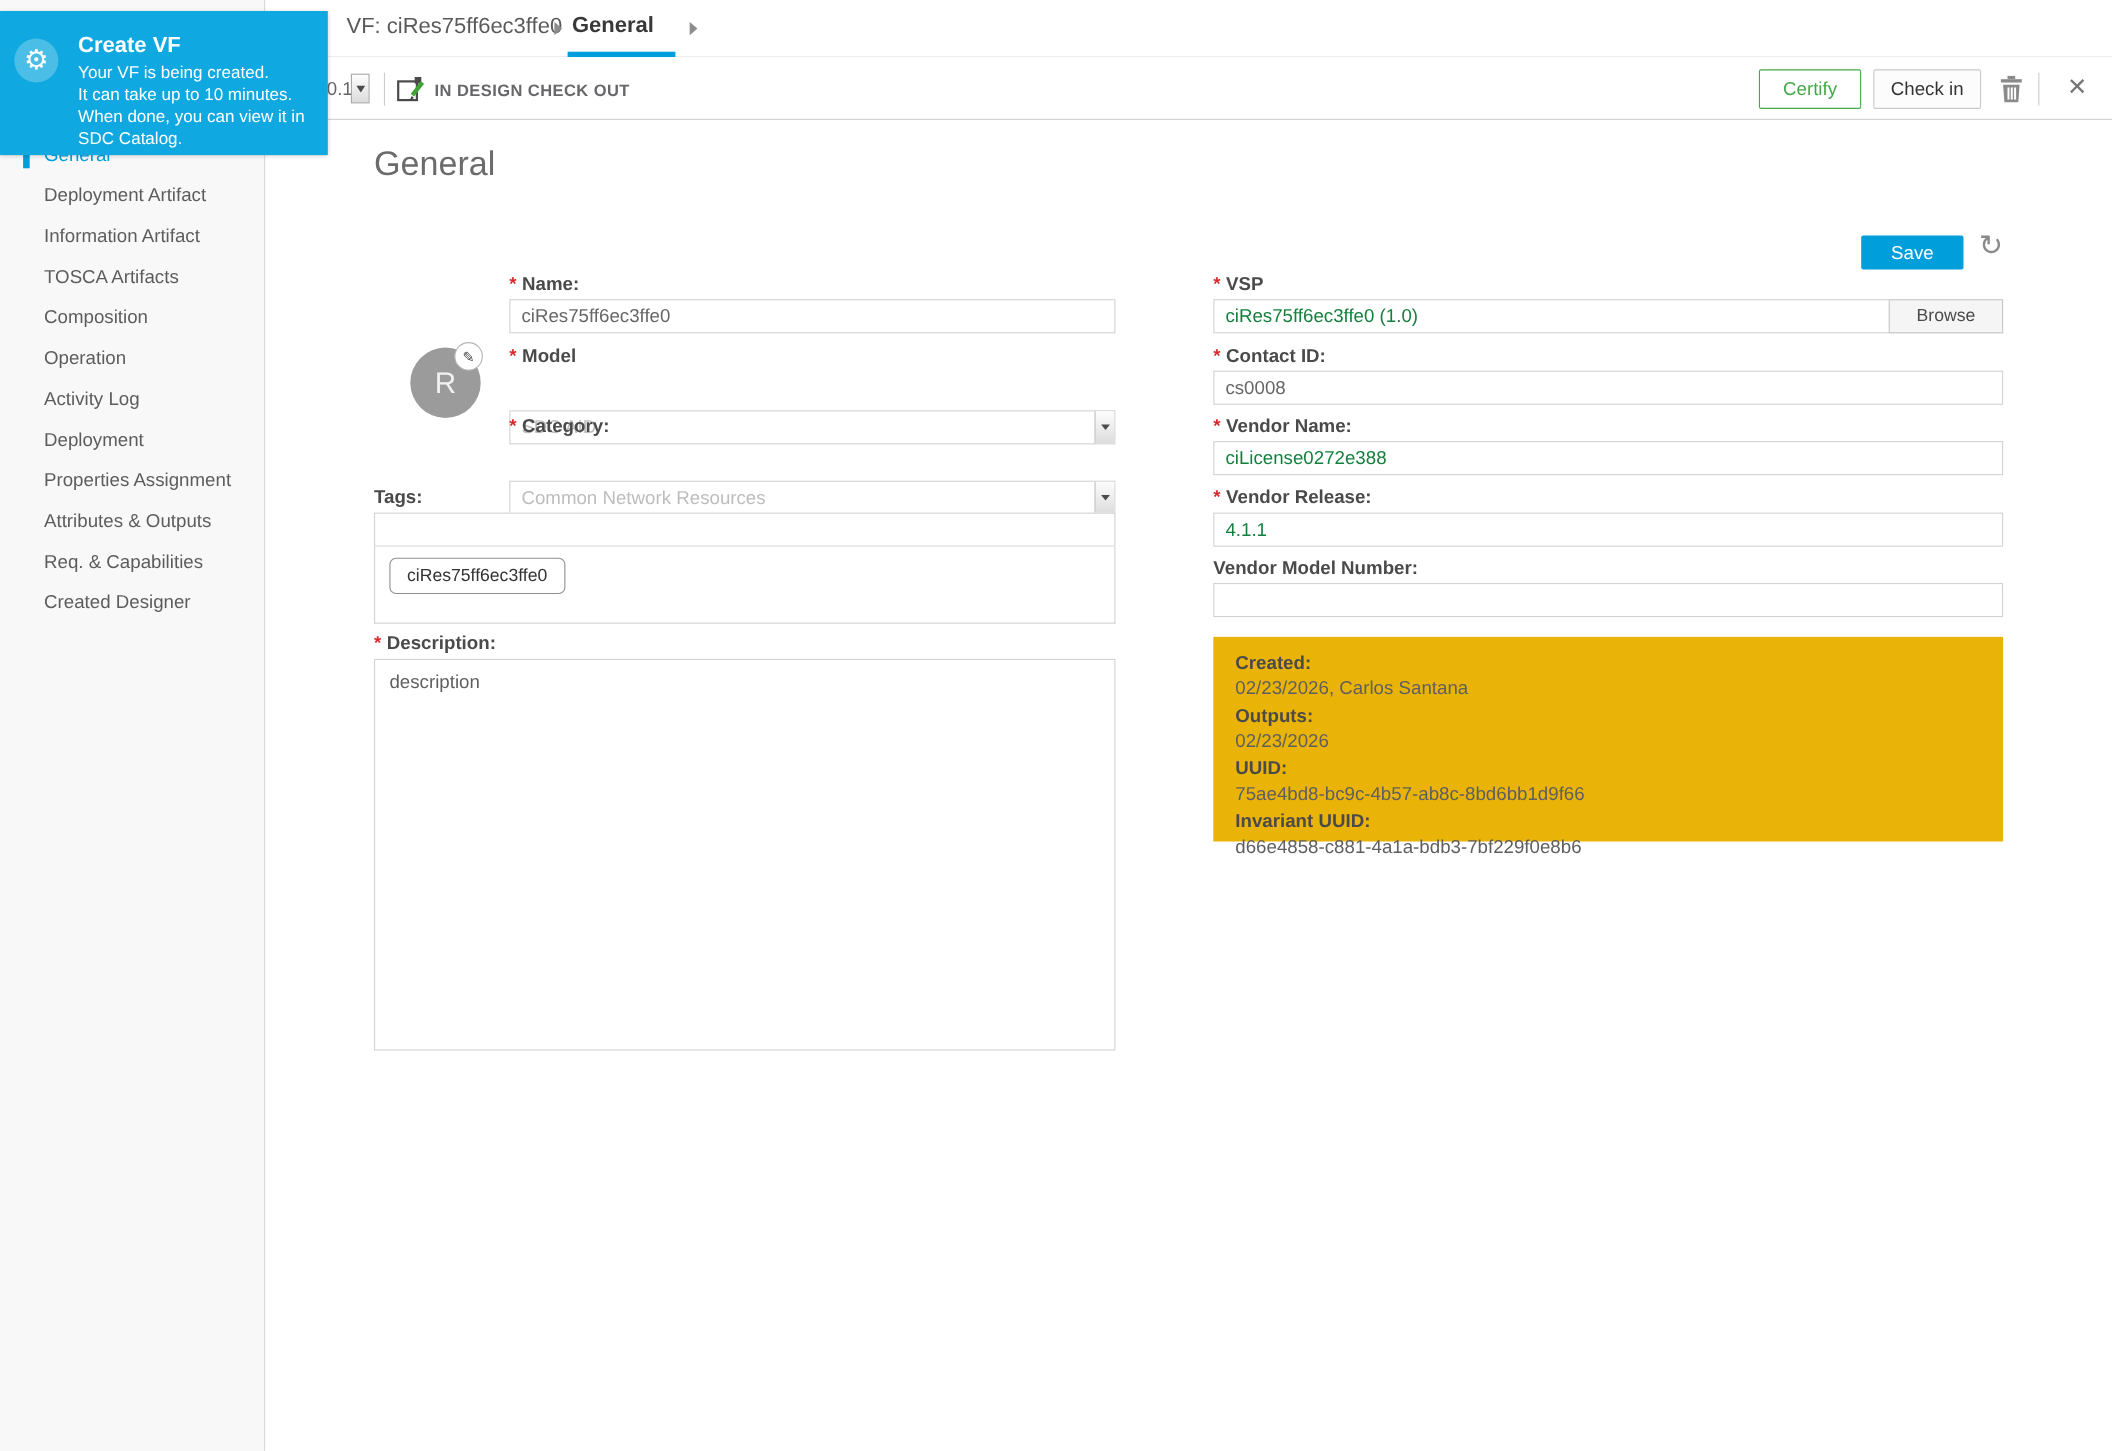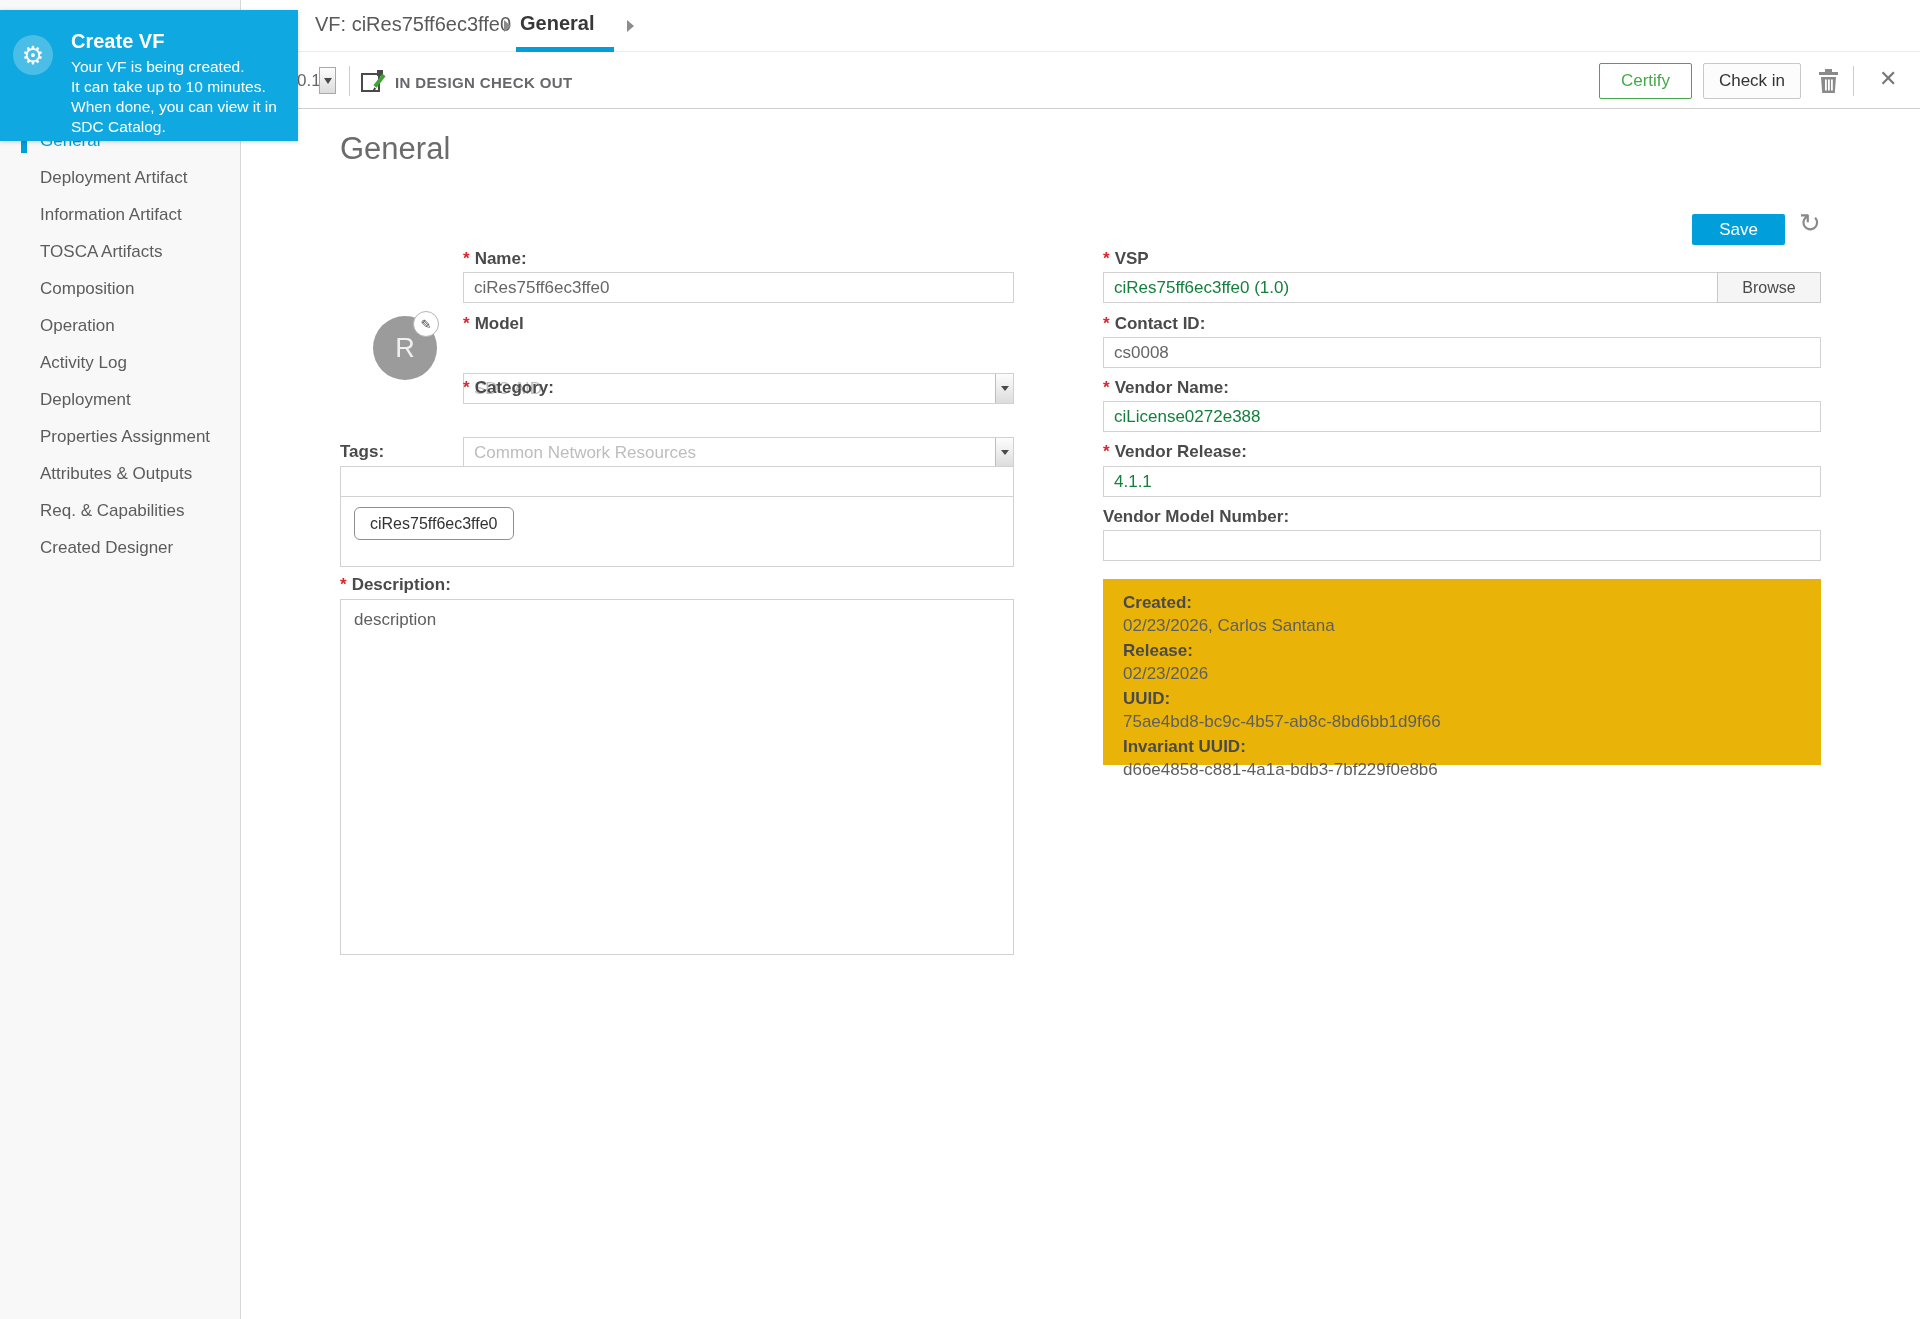--- a/index.html
+++ b/index.html
@@ -188,21 +188,21 @@
 
   <div class="field-label" style="left:862px; top:507px;"><span>Vendor Model Number:</span></div>
   <input class="tb col-right-x" style="top: 530px;">
 
   <div class="meta">
     <div class="meta-row">
       <div class="meta-label">Created:</div>
       <div class="meta-value">02/23/2026, Carlos Santana</div>
     </div>
     <div class="meta-row">
-      <div class="meta-label">Release:</div>
+      <div class="meta-label">Outputs:</div>
       <div class="meta-value">02/23/2026</div>
     </div>
     <div class="meta-row">
       <div class="meta-label">UUID:</div>
       <div class="meta-value">75ae4bd8-bc9c-4b57-ab8c-8bd6bb1d9f66</div>
     </div>
     <div class="meta-row">
       <div class="meta-label">Invariant UUID:</div>
       <div class="meta-value">d66e4858-c881-4a1a-bdb3-7bf229f0e8b6</div>
     </div>

